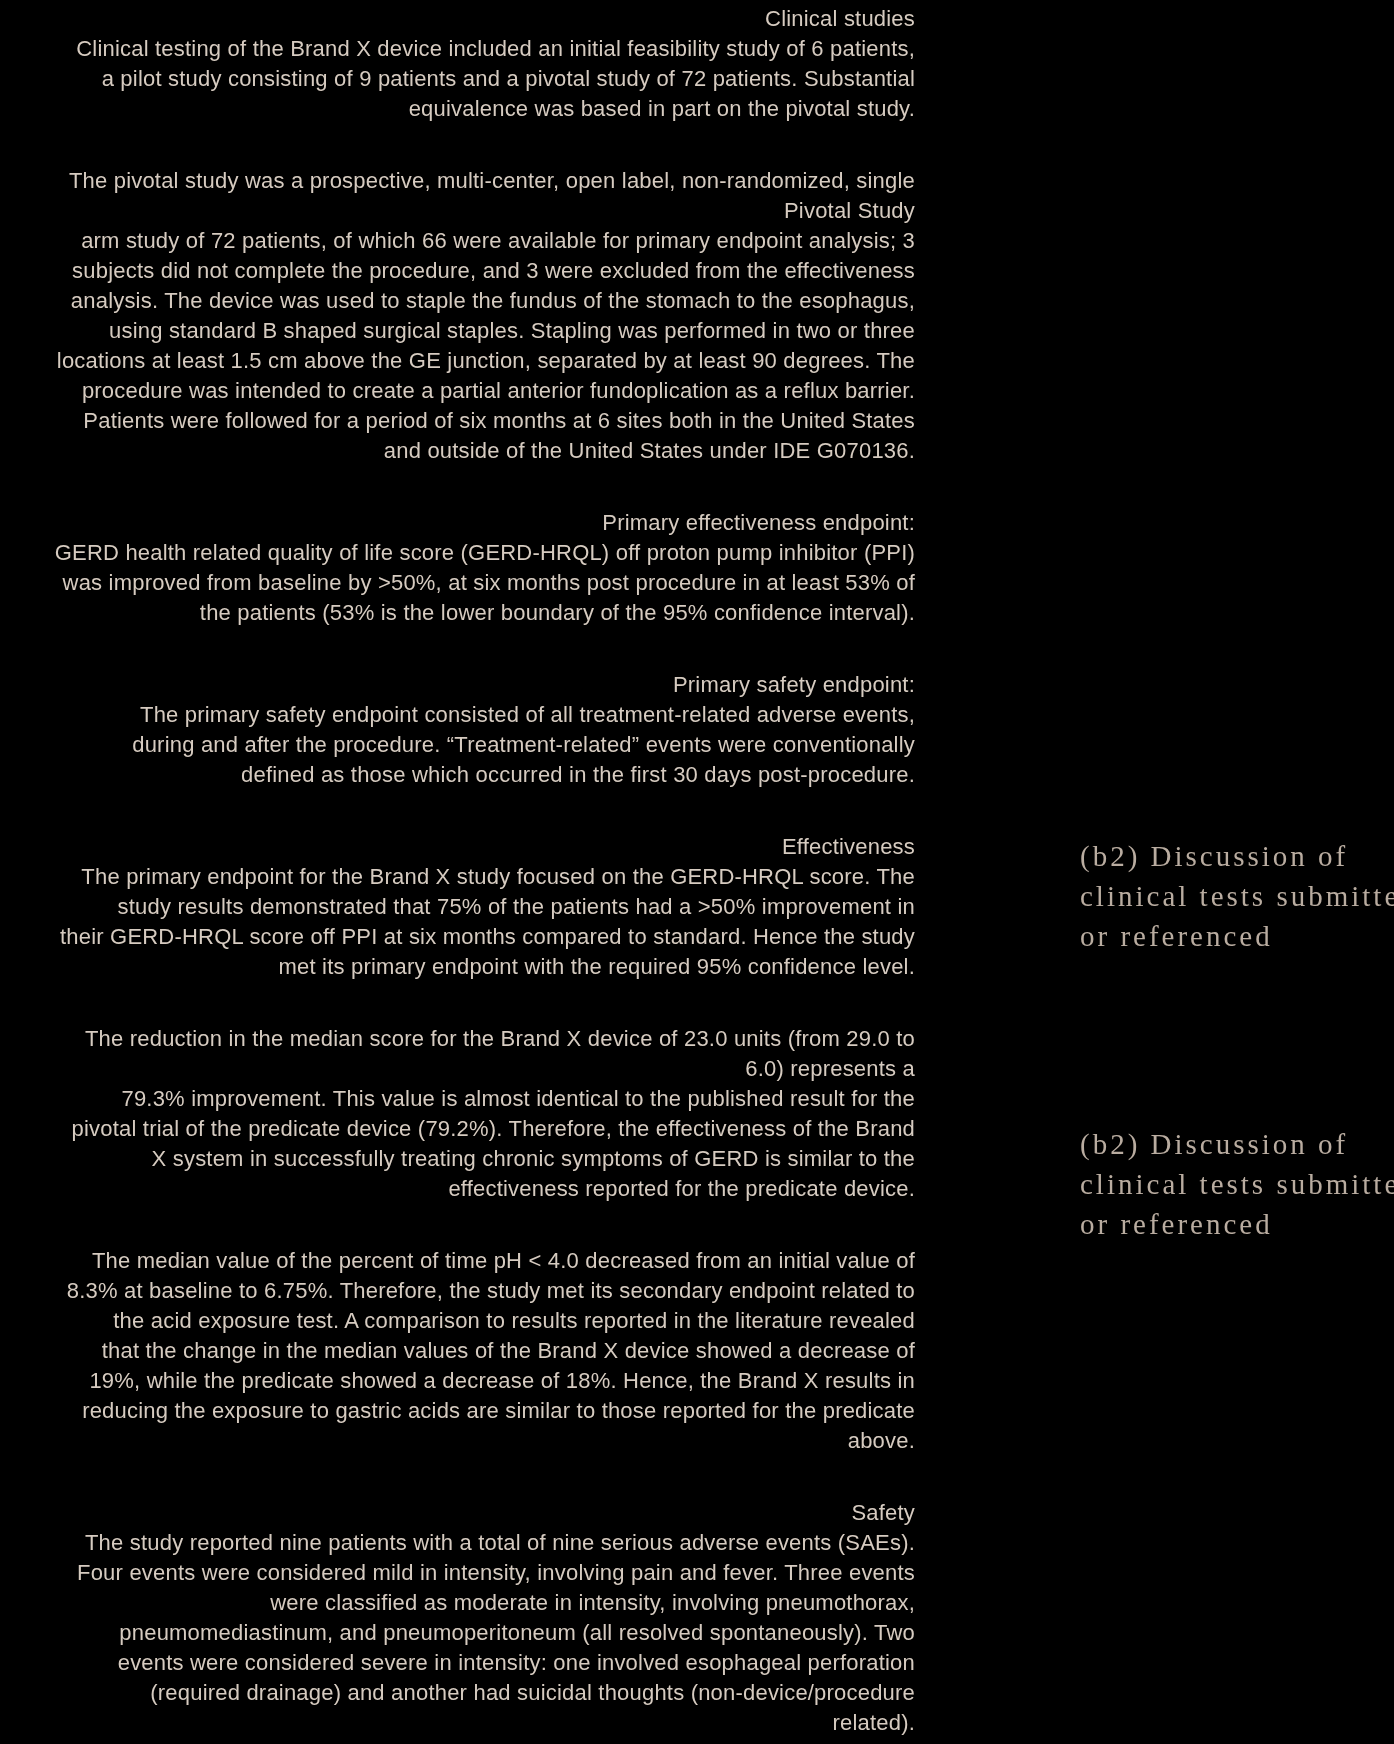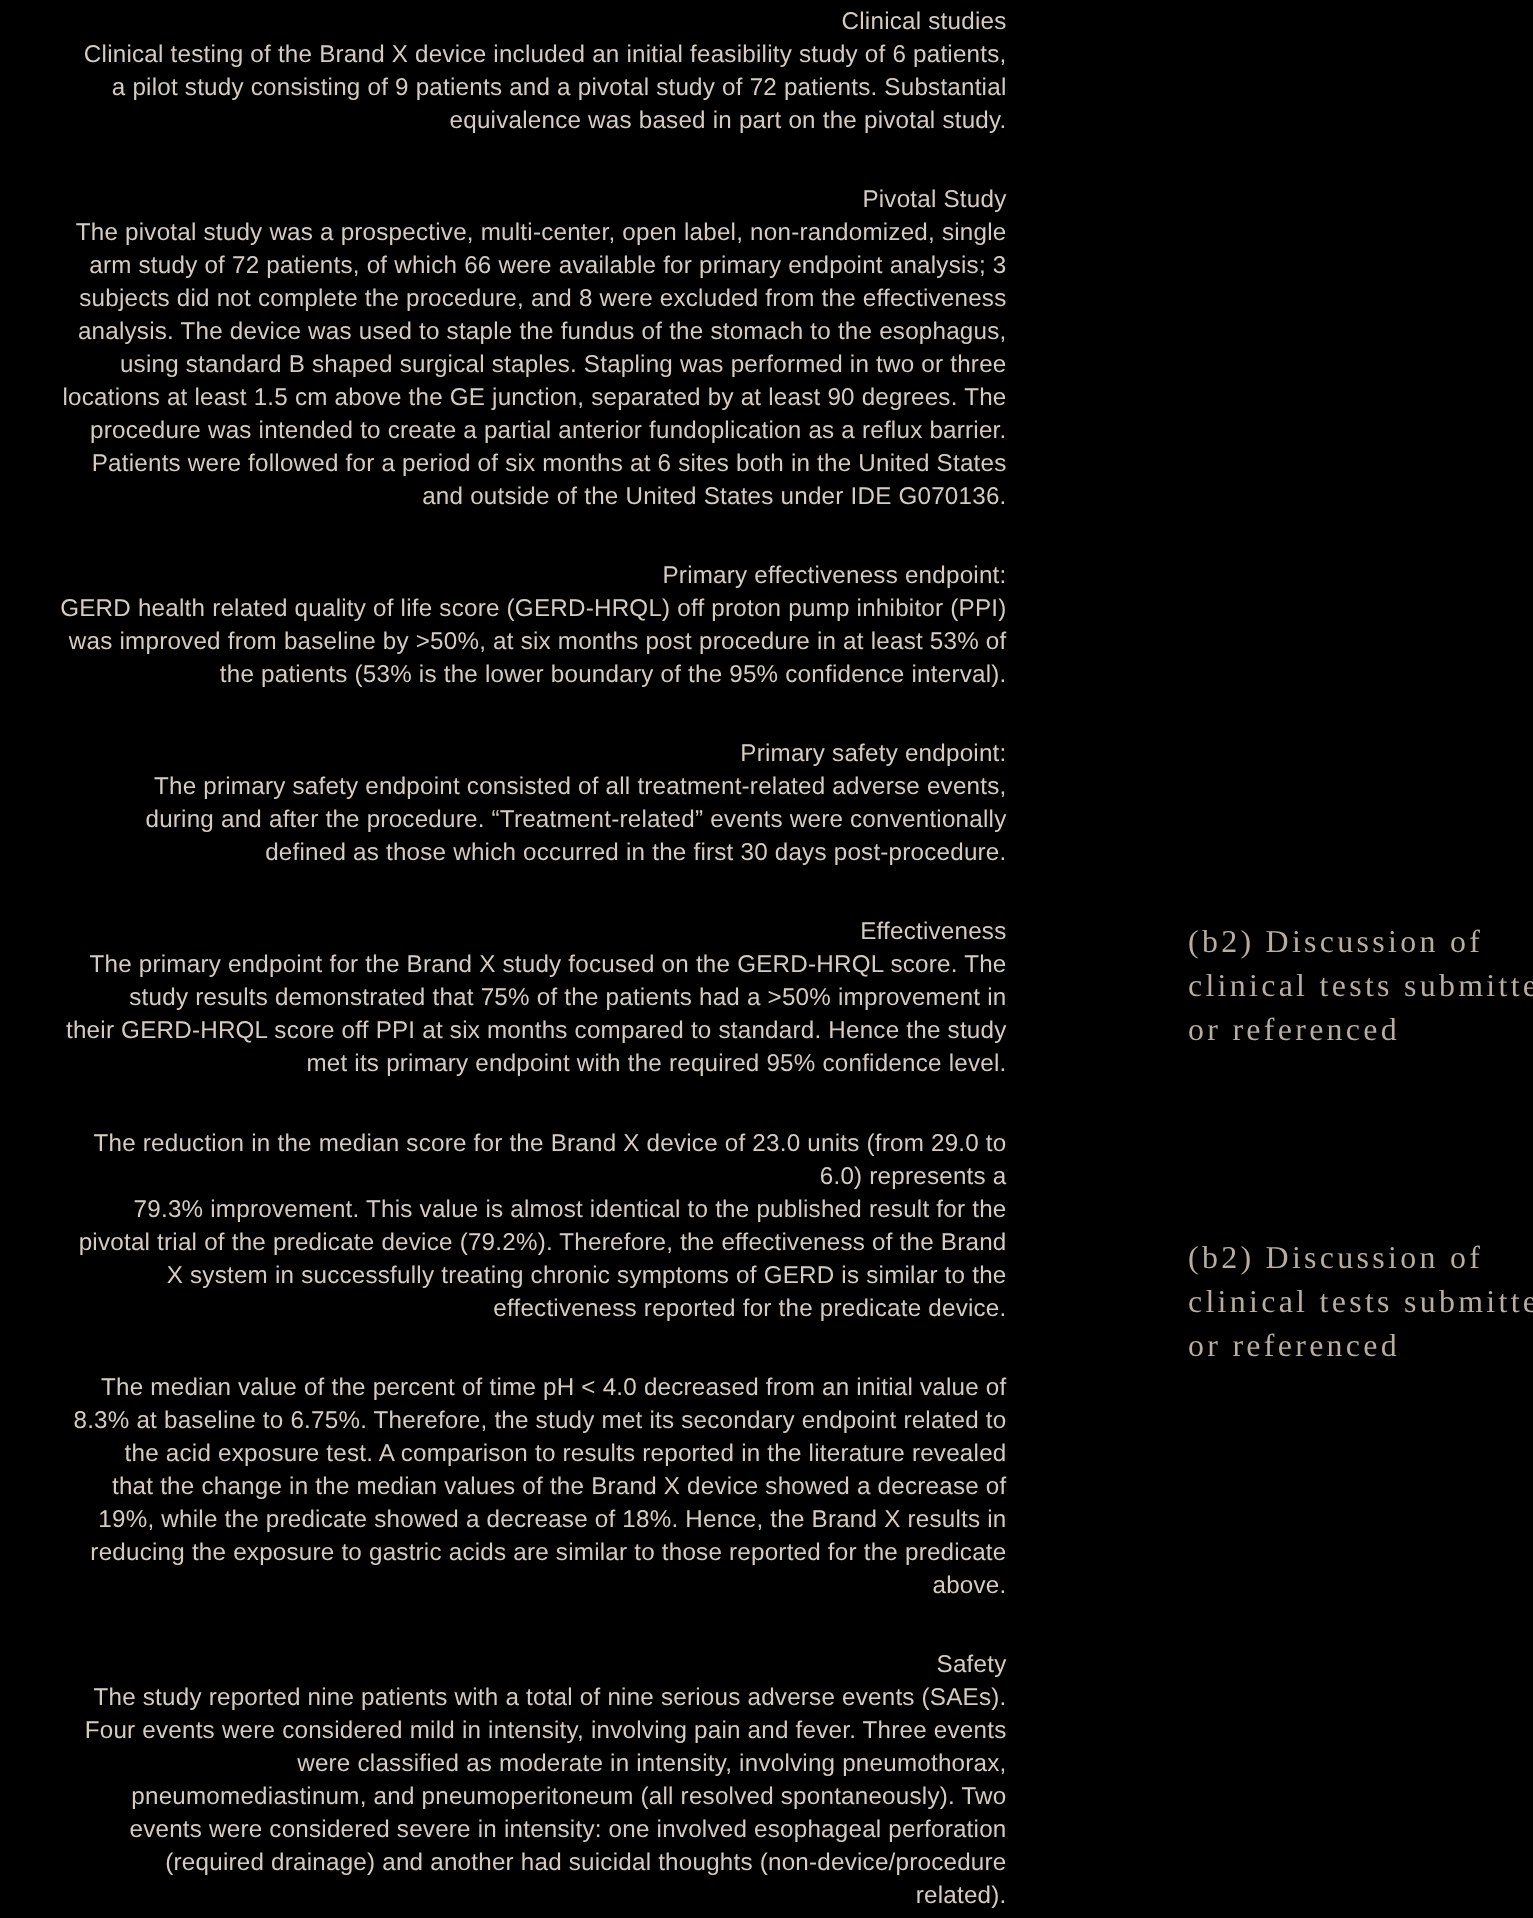--- a/index.html
+++ b/index.html
@@ -54,24 +54,24 @@
 <body>
 
 <div class="doc-column">
     <div class="block">
       <div class="line">Clinical studies</div>
       <div class="line">Clinical testing of the Brand X device included an initial feasibility study of 6 patients,</div>
       <div class="line">a pilot study consisting of 9 patients and a pivotal study of 72 patients. Substantial</div>
       <div class="line">equivalence was based in part on the pivotal study.</div>
     </div>
     <div class="block">
+      <div class="line">The pivotal study was a prospective, multi-center, open label, non-randomized, single</div>
       <div class="line">Pivotal Study</div>
-      <div class="line">The pivotal study was a prospective, multi-center, open label, non-randomized, single</div>
       <div class="line">arm study of 72 patients, of which 66 were available for primary endpoint analysis; 3</div>
-      <div class="line">subjects did not complete the procedure, and 8 were excluded from the effectiveness</div>
+      <div class="line">subjects did not complete the procedure, and 3 were excluded from the effectiveness</div>
       <div class="line">analysis. The device was used to staple the fundus of the stomach to the esophagus,</div>
       <div class="line">using standard B shaped surgical staples. Stapling was performed in two or three</div>
       <div class="line">locations at least 1.5 cm above the GE junction, separated by at least 90 degrees. The</div>
       <div class="line">procedure was intended to create a partial anterior fundoplication as a reflux barrier.</div>
       <div class="line">Patients were followed for a period of six months at 6 sites both in the United States</div>
       <div class="line">and outside of the United States under IDE G070136.</div>
     </div>
     <div class="block">
       <div class="line">Primary effectiveness endpoint:</div>
       <div class="line">GERD health related quality of life score (GERD-HRQL) off proton pump inhibitor (PPI)</div>

